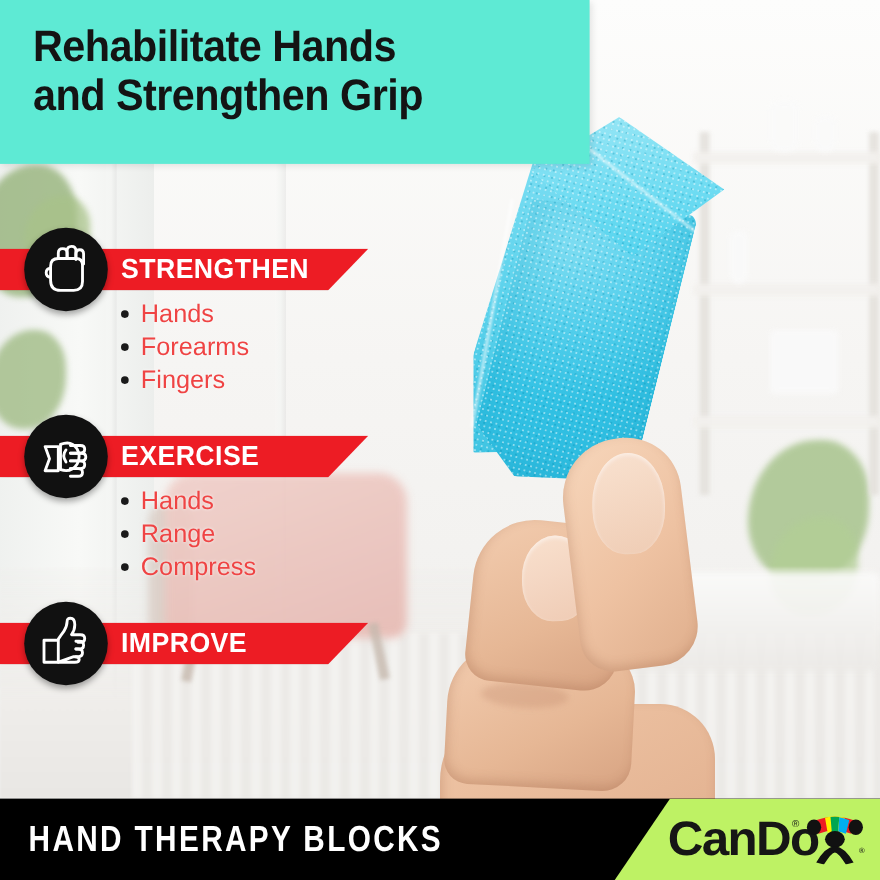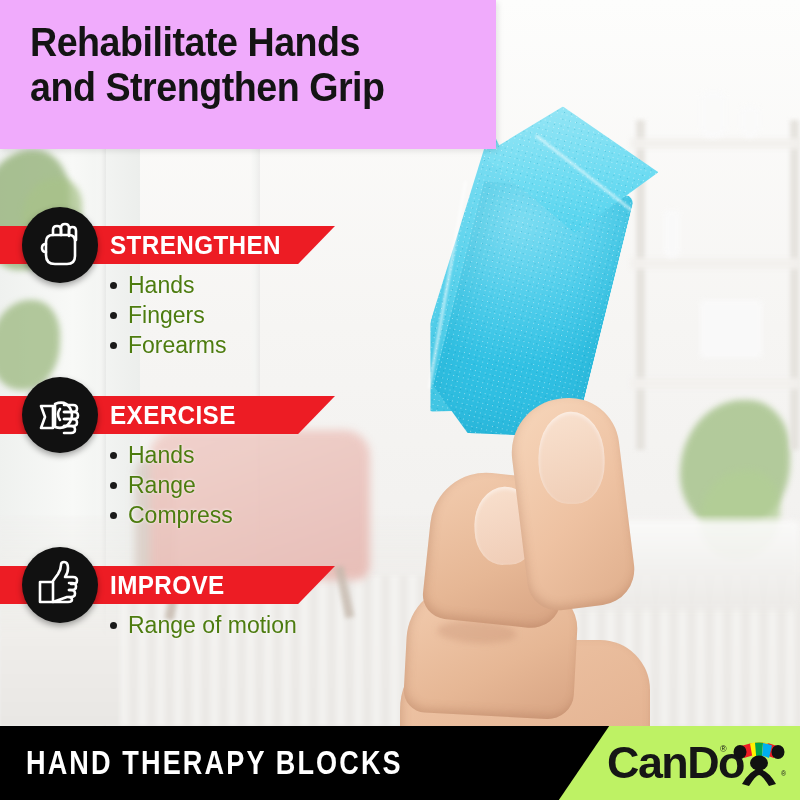--- a/index.html
+++ b/index.html
@@ -76,40 +76,40 @@
     box-shadow:inset 0 2px 4px rgba(255,255,255,.6);}
   .idx{left:28px;top:84px;width:138px;height:150px;border-radius:56px 46px 30px 24px;
     transform:rotate(6deg);}
   .mid{left:6px;top:196px;width:170px;height:130px;border-radius:56px 40px 26px 22px;
     transform:rotate(3deg);}
   .palm{left:0px;top:250px;width:250px;height:170px;border-radius:70px 50px 20px 20px;
     background:linear-gradient(150deg,#f0c7a8,#e0ad8b);}
   .knuck{position:absolute;background:rgba(175,115,85,.22);filter:blur(3px);border-radius:50%;}
 
   
-  .headline{position:absolute;left:0;top:0;width:496px;height:149px;background:#f0abfc;
+  .headline{position:absolute;left:0;top:0;width:536px;height:149px;background:#5eead4;
     box-shadow:2px 2px 6px rgba(0,0,0,.10);}
   .headline h1{margin:0;position:absolute;left:30px;top:20px;width:450px;
     font-family:"Liberation Sans",sans-serif;
     font-weight:700;font-size:40px;line-height:1.12;color:#141414;
     letter-spacing:-0.5px;transform:scaleX(.94);transform-origin:left top;}
 
   
   .feature{position:absolute;left:0;width:360px;}
   .banner{position:absolute;left:0;top:0;width:335px;height:38px;background:#ED1C24;
     clip-path:polygon(0 0,100% 0,89% 100%,0 100%);
     filter:drop-shadow(2px 3px 3px rgba(0,0,0,.30));}
   .banner-txt{position:absolute;left:110px;top:0;height:38px;line-height:38px;
     color:#fff;font-weight:700;font-size:25px;letter-spacing:.4px;
     font-family:"Liberation Sans",sans-serif;transform:scaleX(.97);transform-origin:left center;}
   .circle{position:absolute;left:22px;top:-19px;width:76px;height:76px;border-radius:50%;
     background:#111;box-shadow:0 3px 6px rgba(0,0,0,.35);}
   .circle svg{position:absolute;left:14px;top:13px;}
   .bullets{position:absolute;left:108px;top:44px;margin:0;padding:0;list-style:none;}
-  .bullets li{position:relative;padding-left:20px;color:#4d7c0f;font-size:23px;
+  .bullets li{position:relative;padding-left:20px;color:#ef4444;font-size:23px;
     line-height:30px;font-weight:400;font-family:"Liberation Sans",sans-serif;
     text-shadow:0 0 3px rgba(255,255,255,.9);}
   .bullets li::before{content:"";position:absolute;left:2px;top:12px;width:7px;height:7px;
     border-radius:50%;background:#1a1a1a;}
 
   
   .footer{position:absolute;left:0;top:726px;width:800px;height:74px;background:#000;}
   .footer-title{position:absolute;left:26px;top:0;height:74px;line-height:74px;
     color:#fff;font-weight:700;font-size:33px;letter-spacing:2.6px;
     font-family:"Liberation Sans",sans-serif;transform:scaleX(.82);transform-origin:left center;}
@@ -199,22 +199,22 @@
       <svg width="48" height="50" viewBox="0 0 48 50" fill="none" stroke="#fff" stroke-width="2.6" stroke-linejoin="round" stroke-linecap="round">
         <path d="M10 22 q0-7 7-7 h16 q6 0 6 6 v15 q0 8-8 8 h-12 q-9 0-9-9 z"></path>
         <path d="M17 15 v-5 q0-4 4-4 t4 4 v5"></path>
         <path d="M25 15 v-7 q0-4 4-4 t4 4 v7"></path>
         <path d="M33 16 v-5 q0-4 3.5-4 t3.5 4 v9"></path>
         <path d="M10 24 q-4 0-4 4 t4 4"></path>
       </svg>
     </div>
     <ul class="bullets">
       <li>Hands</li>
+      <li>Forearms</li>
       <li>Fingers</li>
-      <li>Forearms</li>
     </ul>
   </div>
 
   <div class="feature" style="top:396px">
     <div class="banner"></div>
     <div class="banner-txt">EXERCISE</div>
     <div class="circle">
       <svg width="48" height="50" viewBox="0 0 48 50" fill="none" stroke="#fff" stroke-width="2.6" stroke-linejoin="round" stroke-linecap="round">
         <path d="M5 16 h12 v22 h-12 l4-11 z"></path>
         <path d="M19 14 q10-4 15 4 q4 7 0 14 q-5 8-15 5 z"></path>
@@ -238,21 +238,20 @@
     <div class="circle">
       <svg width="48" height="50" viewBox="0 0 48 50" fill="none" stroke="#fff" stroke-width="2.6" stroke-linejoin="round" stroke-linecap="round">
         <path d="M4 22 h13 v20 h-13 z"></path>
         <path d="M17 21 q2-3 5-7 q3-5 3-9 q0-3 3-3 q4 0 4 6 q0 5-3 9 h8 q4 0 4 3.5 t-4 3.5 h-2"></path>
         <path d="M33 23 h3 q4 0 4 3.5 t-4 3.5 h-3"></path>
         <path d="M33 30 h2 q4 0 4 3.5 t-4 3.5 h-2"></path>
         <path d="M31 37 h1 q4 0 4 2.5 t-4 2.5 h-15 z"></path>
       </svg>
     </div>
     <ul class="bullets">
-      <li>Range of motion</li>
     </ul>
   </div>
 
   <div class="footer">
     <div class="footer-title">HAND THERAPY BLOCKS</div>
 
     <div class="logo-panel">
       <div class="arc" style="left:-28px;border-width:6px;border-color:transparent transparent transparent #00AEEF"></div>
       <div class="arc" style="left:-22px;top:-29px;width:140px;height:140px;border-width:5px;border-color:transparent transparent transparent #ED1C24"></div>
       <div class="arc" style="left:-16px;top:-25px;width:132px;height:132px;border-width:5px;border-color:transparent transparent transparent #FFF200"></div>

